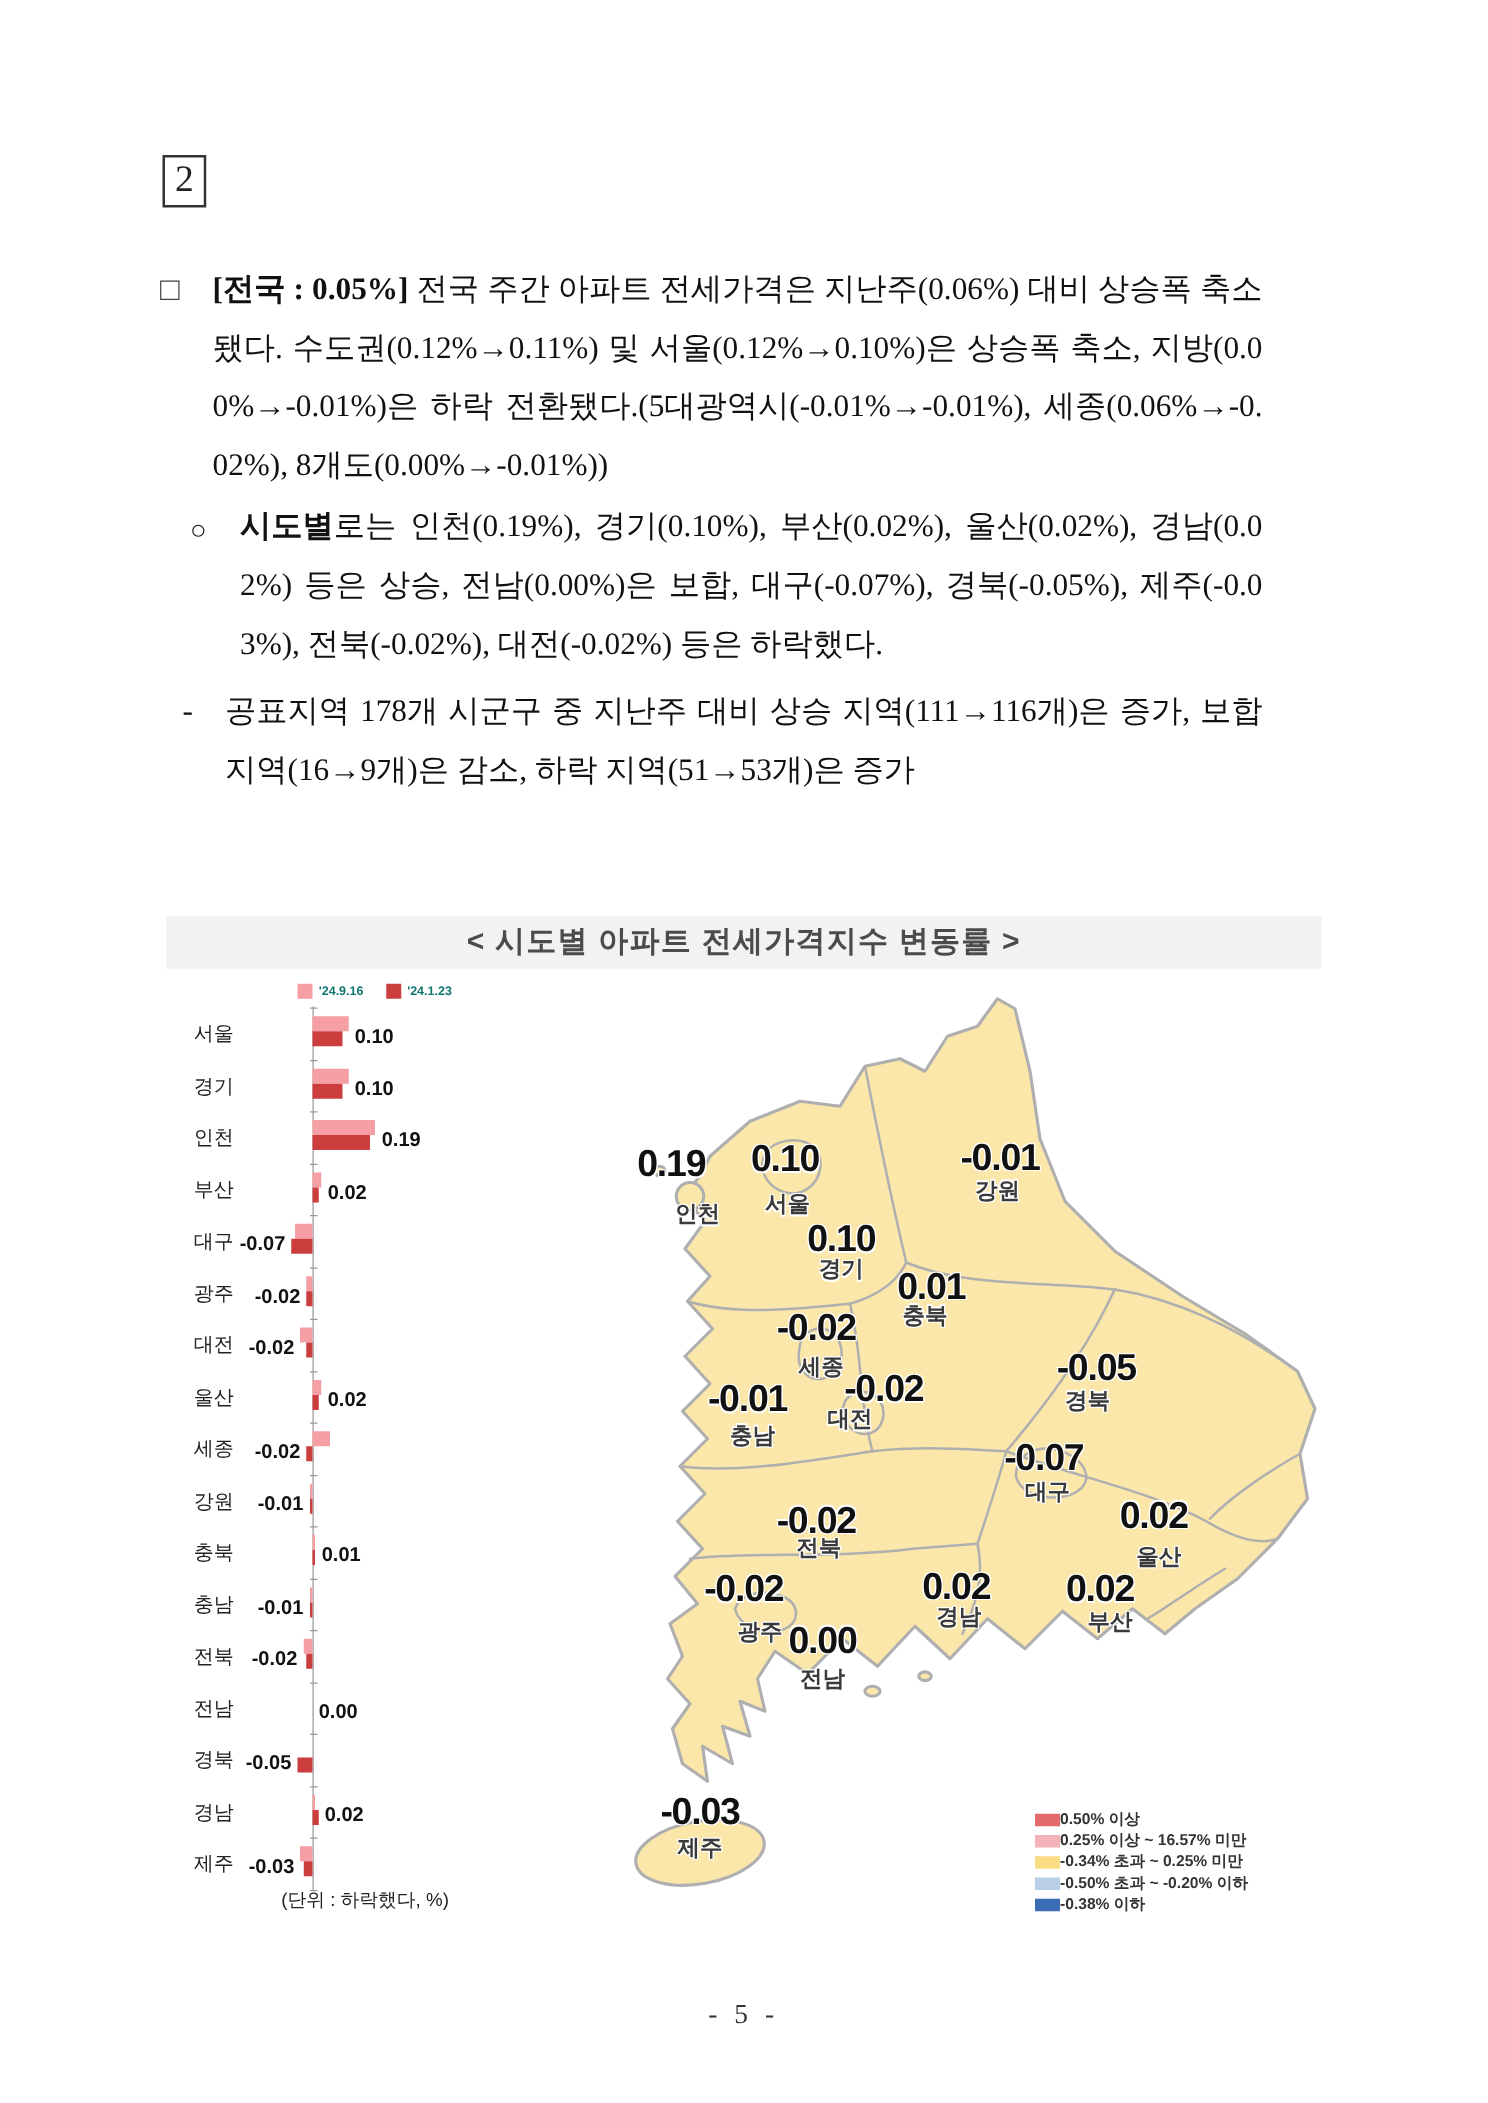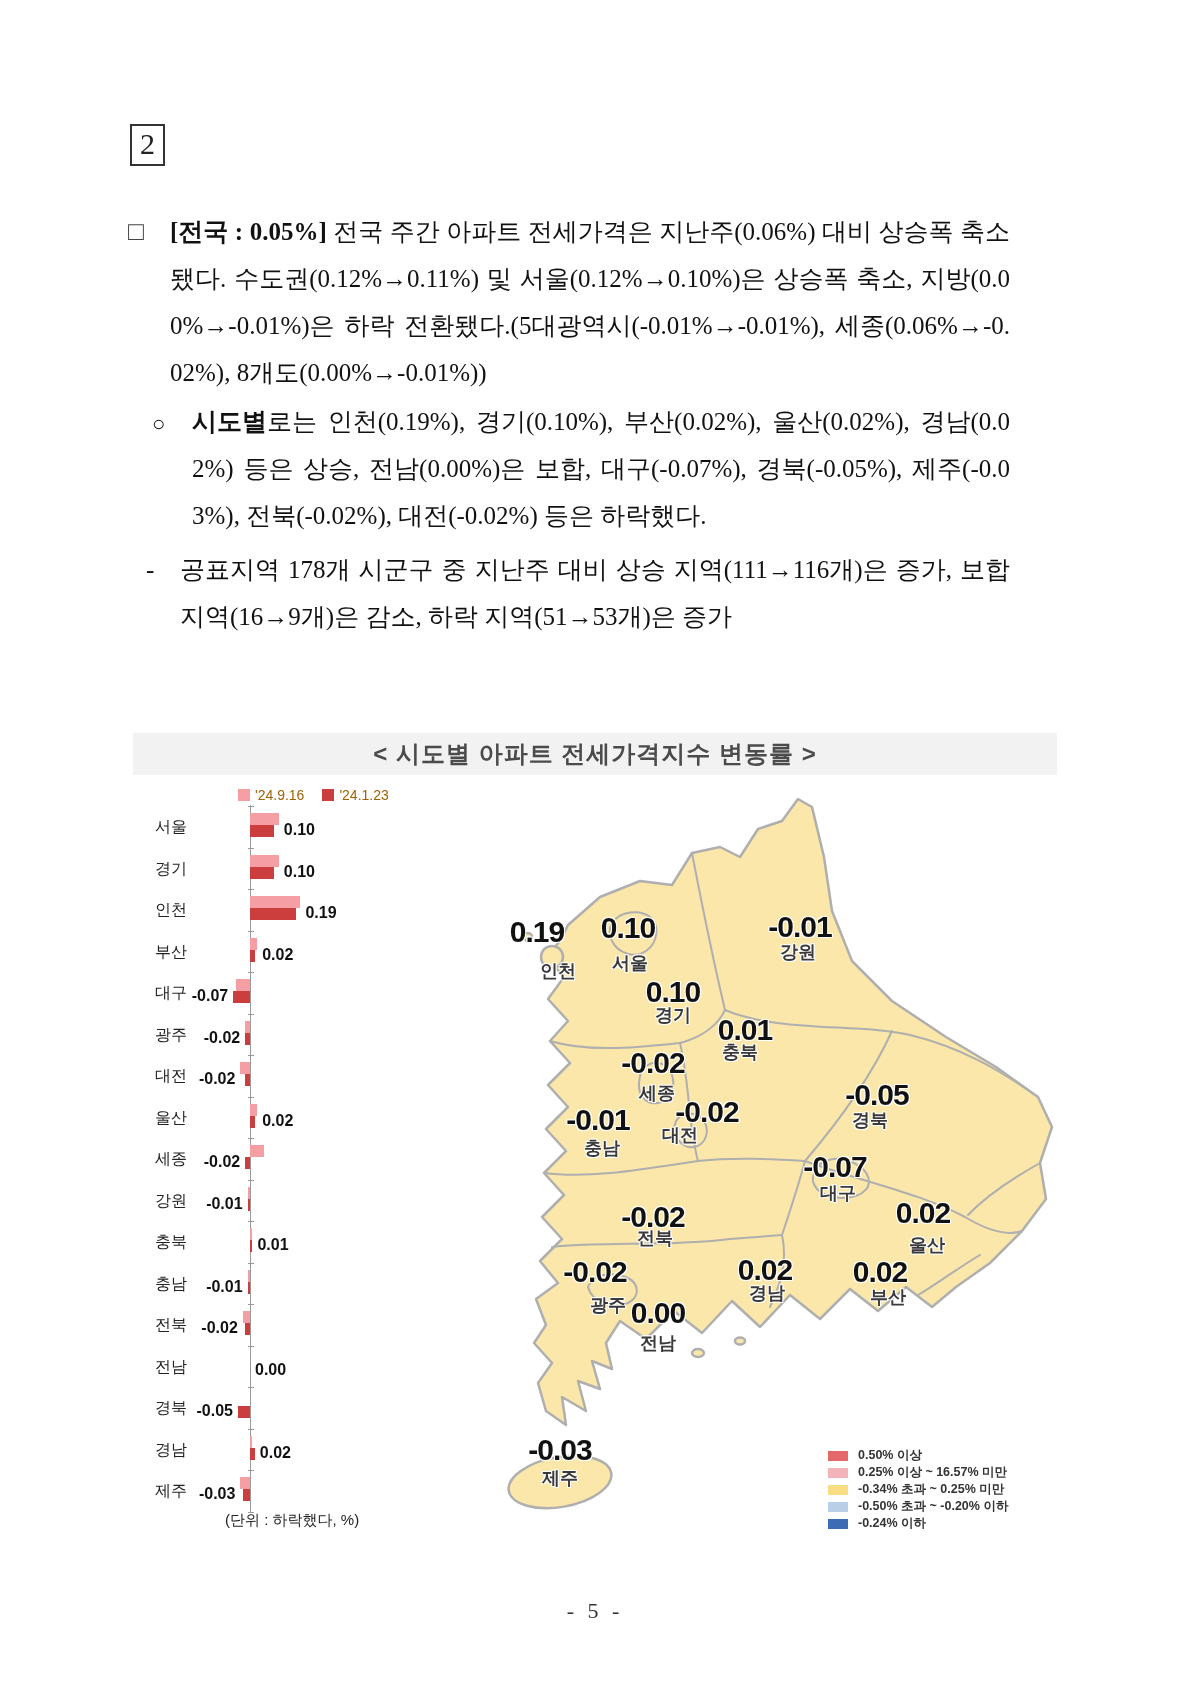--- a/index.html
+++ b/index.html
@@ -30,42 +30,42 @@
   .chart-header{
     position:absolute;left:133px;top:733px;width:924px;height:42px;background:#F2F2F2;
     font-family:"Liberation Sans","DejaVu Sans",sans-serif;font-weight:bold;font-size:24px;
     color:#4b4b4b;text-align:center;line-height:42px;letter-spacing:1px;
   }
   
   #barPanel{position:absolute;left:130px;top:785px;width:300px;height:775px;font-family:"Liberation Sans","DejaVu Sans",sans-serif;}
   .bar-legend{position:absolute;top:2px;left:108px;display:flex;gap:18px;align-items:center;}
   .bar-legend .item{display:flex;align-items:center;gap:5px;}
   .bar-legend .sw{width:12px;height:12px;display:inline-block;}
-  .bar-legend .lg-label{font-size:14px;font-weight:normal;color:#a16207;}
+  .bar-legend .lg-label{font-size:10px;font-weight:bold;color:#0f766e;}
   .axis-line{position:absolute;left:120px;top:20px;width:1px;height:708px;background:#9a9a9a;}
   .axis-tick{position:absolute;left:118px;width:6px;height:1px;background:#9a9a9a;}
   .bar-name{position:absolute;left:25px;font-size:16px;color:#222;}
   .bar16{position:absolute;height:12px;}
   .bar23{position:absolute;height:12px;}
   .bar-label{position:absolute;font-size:16px;font-weight:bold;color:#111;white-space:nowrap;}
   .unit-note{position:absolute;left:95px;top:726px;font-size:15px;color:#222;}
   
   #mapPanel{position:absolute;left:440px;top:785px;width:620px;height:775px;font-family:"Liberation Sans","DejaVu Sans",sans-serif;}
   #mapPanel svg{position:absolute;left:0;top:0;}
   .map-val{
     position:absolute;transform:translate(-50%,-50%);font-size:30px;font-weight:bold;color:#111;
     letter-spacing:-1px;white-space:nowrap;
     text-shadow:-1px -1px 0 #fff,1px -1px 0 #fff,-1px 1px 0 #fff,1px 1px 0 #fff;
   }
   .map-name{
     position:absolute;transform:translate(-50%,-50%);font-size:18px;font-weight:bold;color:#3a3a3a;
     white-space:nowrap;
     text-shadow:-1px -1px 0 #fff,1px -1px 0 #fff,-1px 1px 0 #fff,1px 1px 0 #fff;
   }
-  .map-legend-row{position:absolute;display:flex;align-items:center;gap:10px;}
+  .map-legend-row{position:absolute;display:flex;align-items:center;gap:0;}
   .map-legend-row .sw{width:20px;height:10px;display:inline-block;}
   .map-legend-row .ml-label{font-size:12.5px;font-weight:bold;color:#333;white-space:nowrap;}
   
   .page-footer{position:absolute;left:0;top:1598px;width:100%;text-align:center;font-size:22px;color:#333;letter-spacing:4px;}
 </style>
 </head>
 <body>
 
 <div class="heading">
   <span class="numbox">2</span>
@@ -273,18 +273,18 @@
       <div class="map-legend-row" style="left: 388px; top: 696px;">
         <span class="sw" style="background: rgb(250, 220, 130);"></span>
         <span class="ml-label">-0.34% 초과 ~ 0.25% 미만</span>
       </div>
       <div class="map-legend-row" style="left: 388px; top: 713px;">
         <span class="sw" style="background: rgb(185, 207, 232);"></span>
         <span class="ml-label">-0.50% 초과 ~ -0.20% 이하</span>
       </div>
       <div class="map-legend-row" style="left: 388px; top: 730px;">
         <span class="sw" style="background: rgb(60, 108, 180);"></span>
-        <span class="ml-label">-0.24% 이하</span>
+        <span class="ml-label">-0.38% 이하</span>
       </div>
     </div>
 </div>
 
 <div class="page-footer">- 5 -</div>
 
 </body></html>

